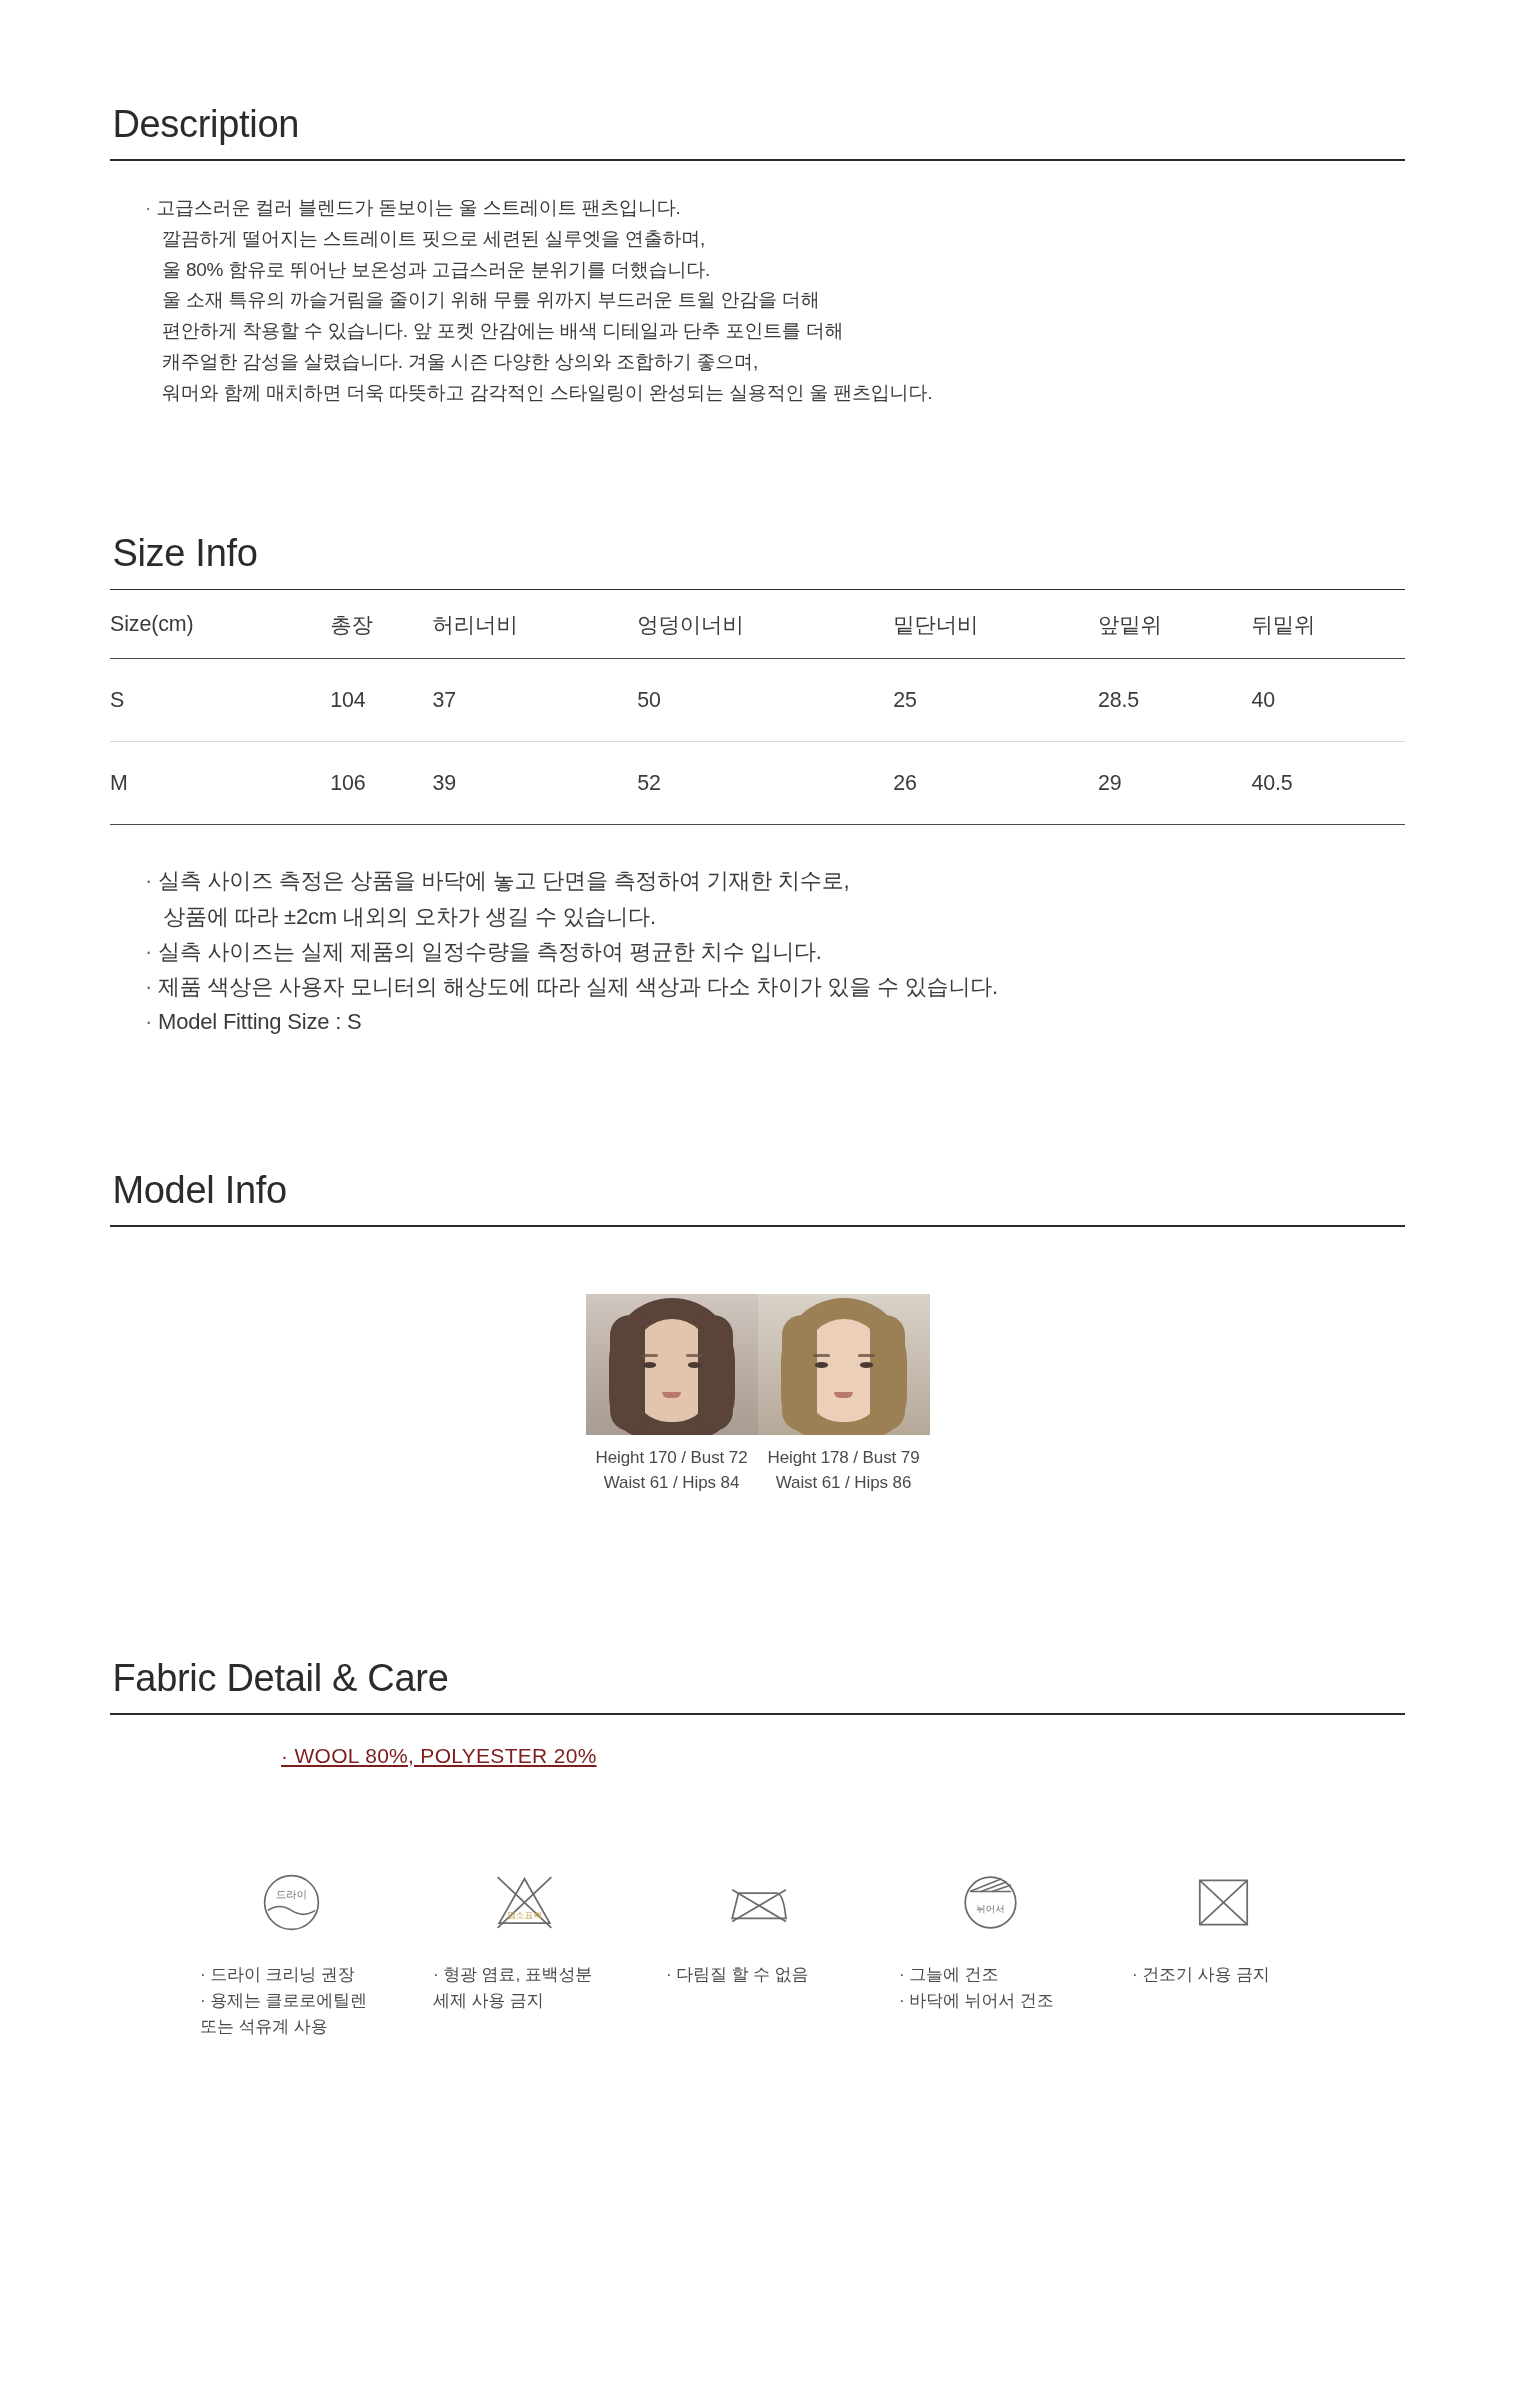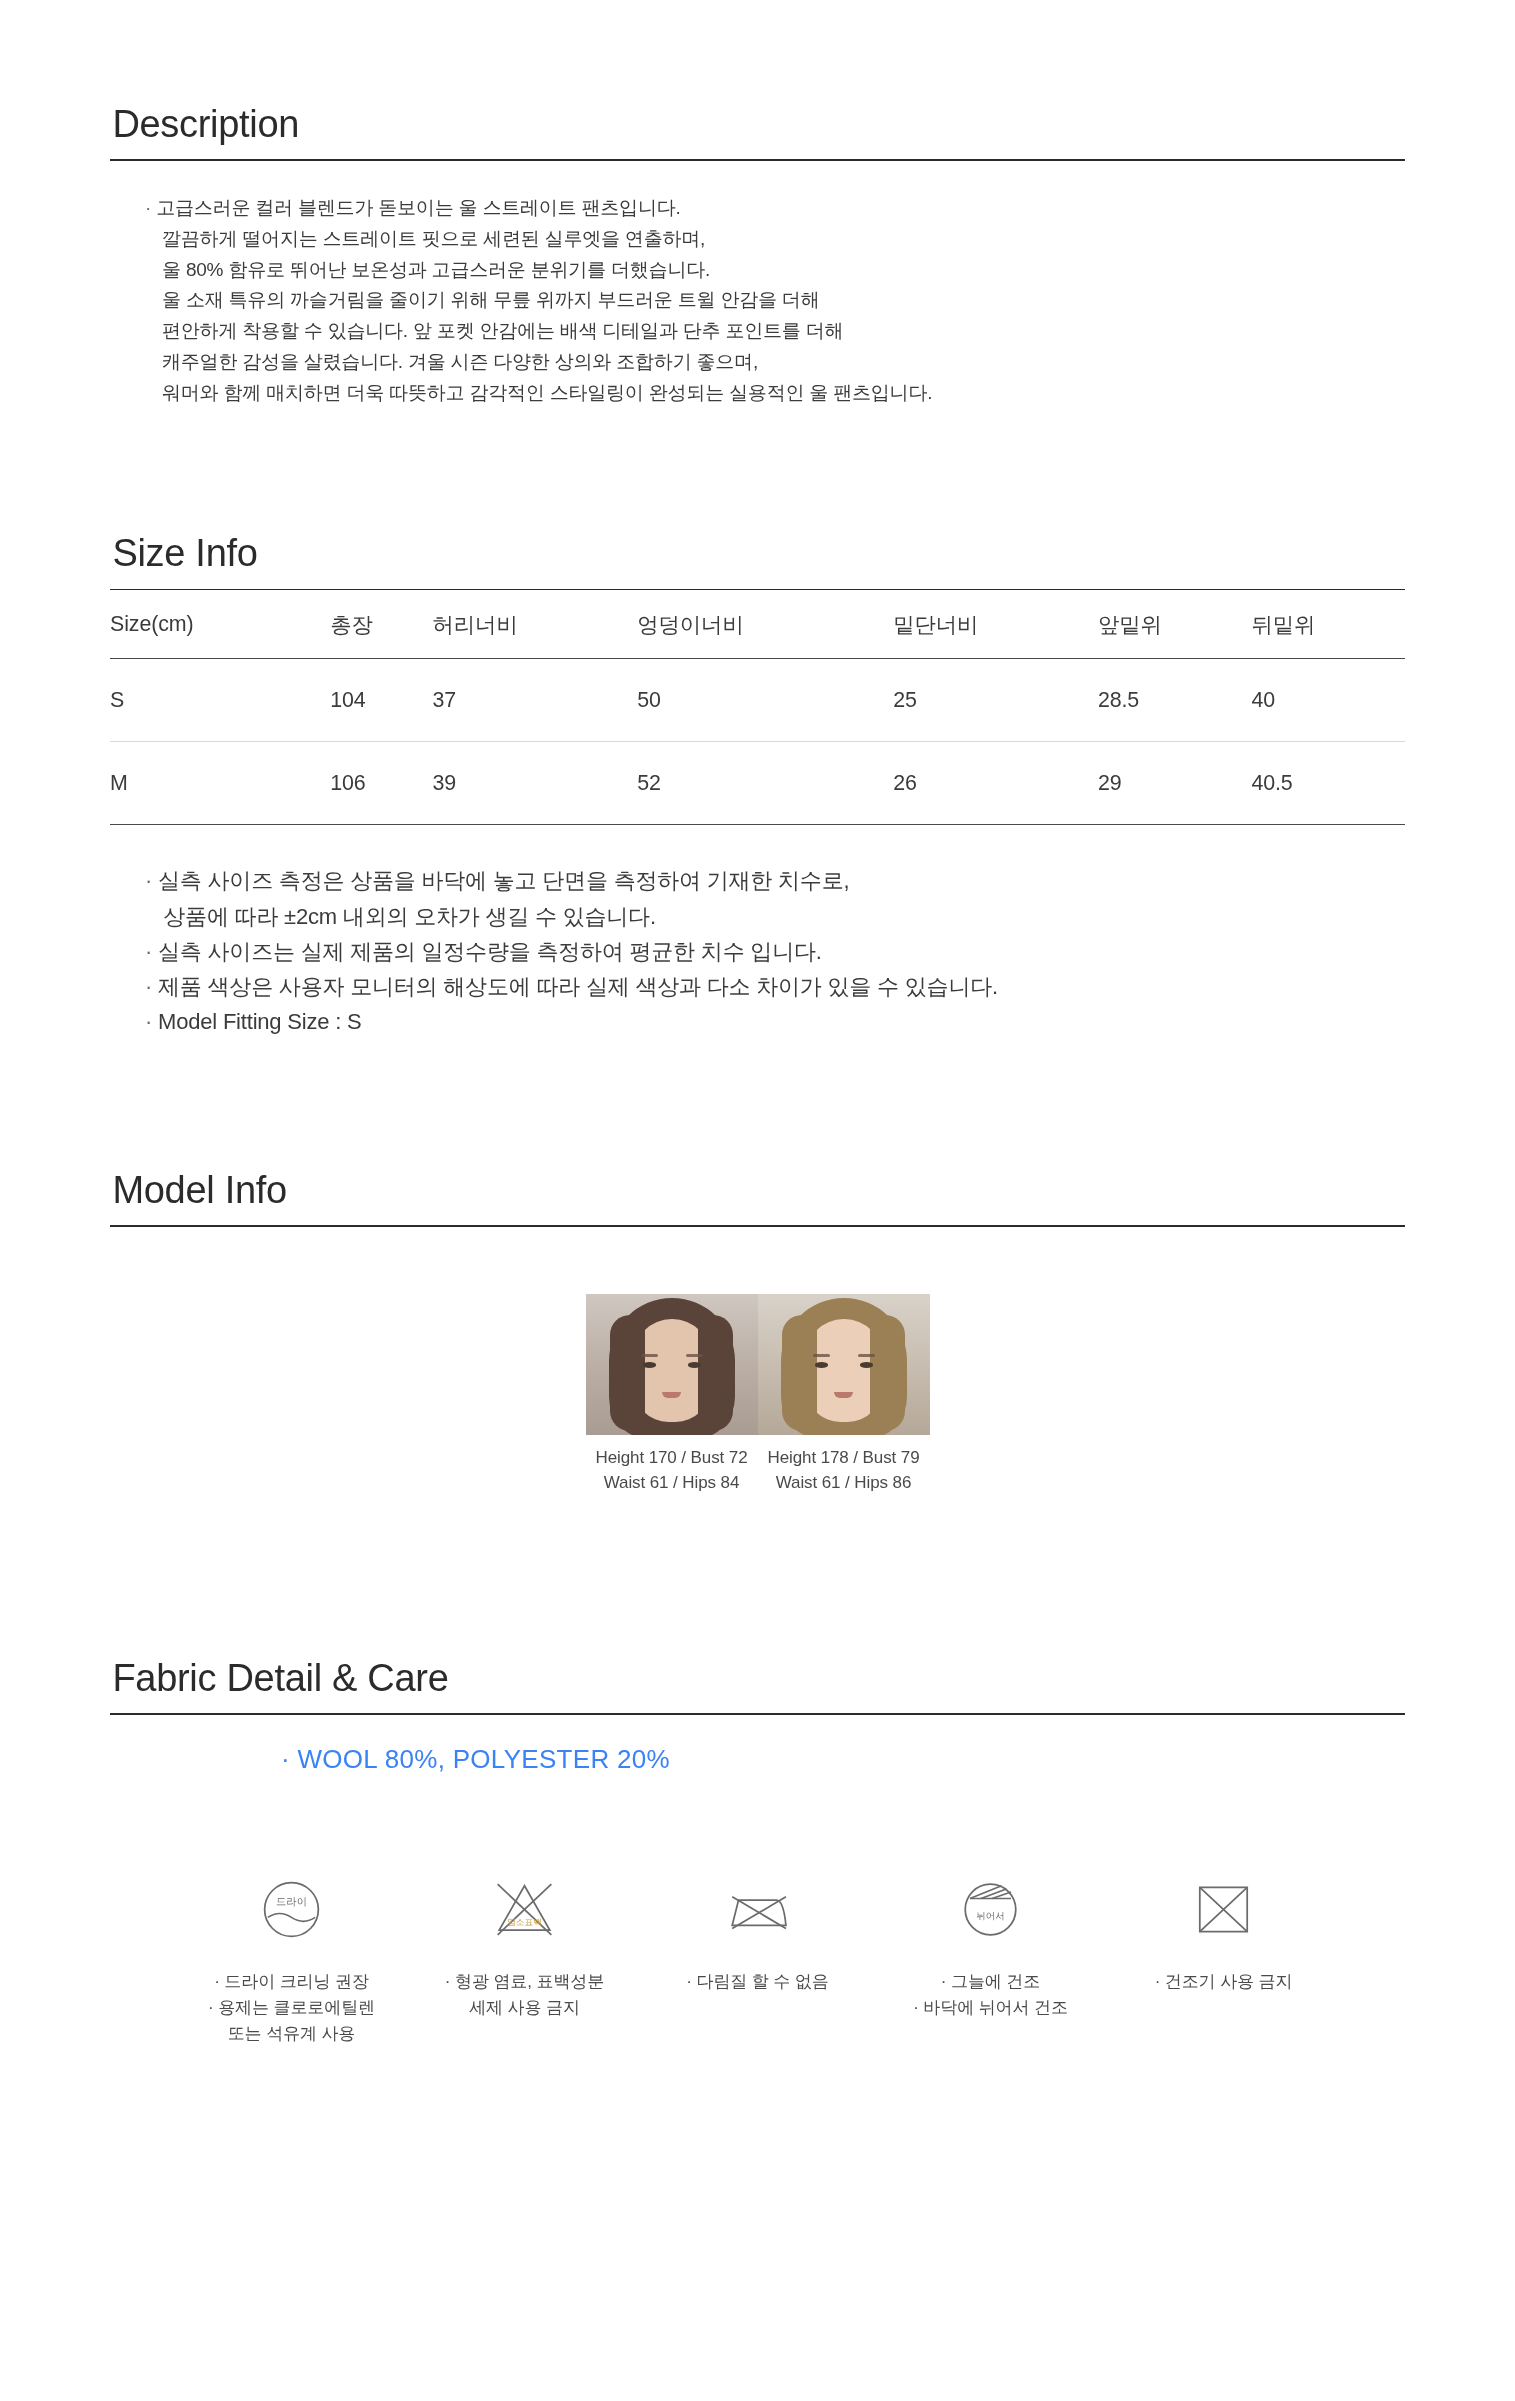--- a/index.html
+++ b/index.html
@@ -196,34 +196,35 @@
     line-height: 1.45;
     color: #4a4a4a;
     letter-spacing: -0.1px;
   }
   .model-caption span { display: block; }
 
   
   #fabric-section { padding-top: 162px; }
   .fabric-comp {
     padding: 29px 0 0 171px;
-    font-size: 26px;
-    color: #3b82f6;
+    font-size: 21px;
+    color: #7f1d1d;
     letter-spacing: 0.3px;
+    text-decoration: underline;
   }
   .care-row {
     display: flex;
     justify-content: center;
     align-items: flex-start;
     gap: 50px;
     margin-top: 92px;
   }
   .care-item {
     width: 183px;
-    text-align: center;
+    text-align: left;
   }
   .care-icon {
     height: 86px;
     display: flex;
     align-items: center;
     justify-content: center;
   }
   .care-text {
     margin-top: 16px;
     font-size: 17px;

